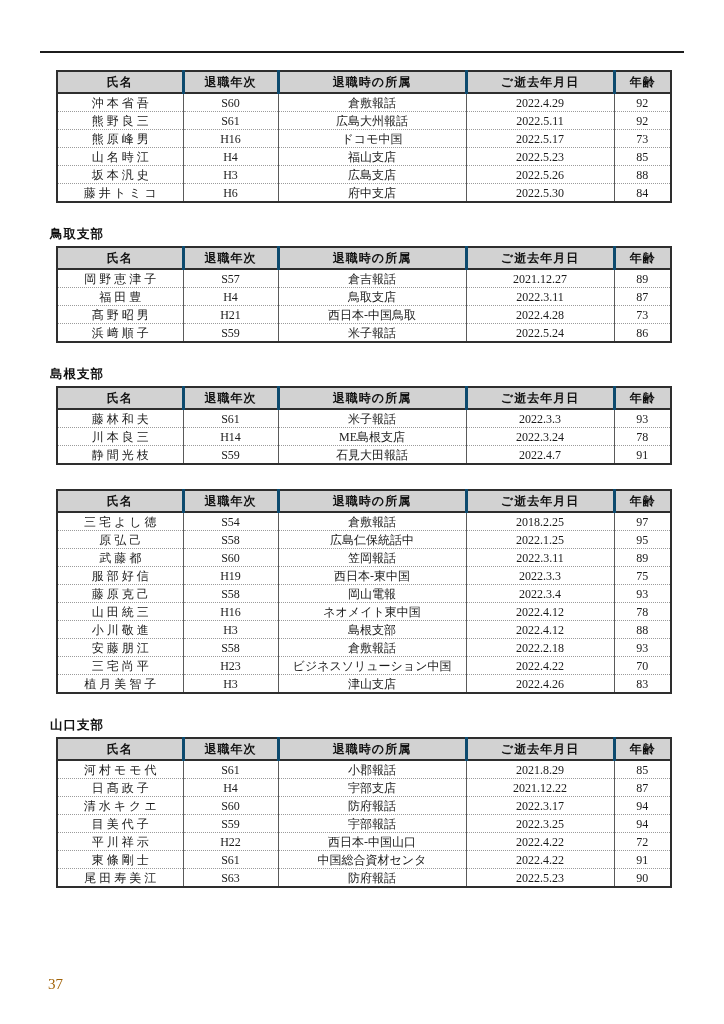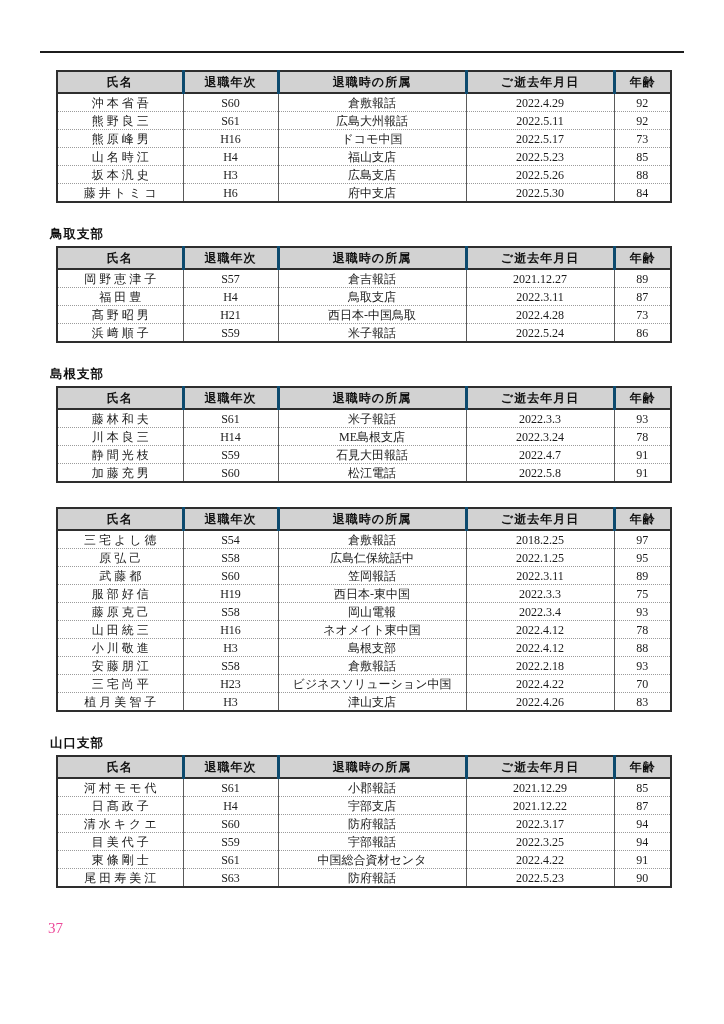--- a/index.html
+++ b/index.html
@@ -84,24 +84,24 @@
     margin: 0 auto;
   }
   .fam, .giv {
     letter-spacing: 3px;
     white-space: nowrap;
   }
   .giv { margin-right: -3px; }
   .page-number {
     position: absolute;
     left: 48px;
-    top: 920px;
+    top: 976px;
     font-family: "Liberation Serif", "DejaVu Serif", serif;
     font-size: 15px;
-    color: #ec4899;
+    color: #a16207;
   }
 </style>
 </head>
 <body>
 
 <div class="page">
   <div class="top-rule"></div>
   <main class="content">
   <section class="branch">
 
@@ -320,32 +320,20 @@
                 <span class="name-box">
                   <span class="fam">静間</span>
                   <span class="giv">光枝</span>
                 </span>
               </td>
               <td>S59</td>
               <td>石見大田報話</td>
               <td>2022.4.7</td>
               <td>91</td>
             </tr>
-            <tr>
-              <td>
-                <span class="name-box">
-                  <span class="fam">加藤</span>
-                  <span class="giv">充男</span>
-                </span>
-              </td>
-              <td>S60</td>
-              <td>松江電話</td>
-              <td>2022.5.8</td>
-              <td>91</td>
-            </tr>
           </tbody>
     </table>
   </section>
 
   <section class="branch">
     <table class="member-table">
       <colgroup>
         <col class="c-name">
             <col class="c-year">
             <col class="c-affil">
@@ -508,21 +496,21 @@
       <tbody>
             <tr>
               <td>
                 <span class="name-box">
                   <span class="fam">河村</span>
                   <span class="giv">モモ代</span>
                 </span>
               </td>
               <td>S61</td>
               <td>小郡報話</td>
-              <td>2021.12.29</td>
+              <td>2021.8.29</td>
               <td>85</td>
             </tr>
             <tr>
               <td>
                 <span class="name-box">
                   <span class="fam">日髙</span>
                   <span class="giv">政子</span>
                 </span>
               </td>
               <td>H4</td>
@@ -546,20 +534,32 @@
               <td>
                 <span class="name-box">
                   <span class="fam">目</span>
                   <span class="giv">美代子</span>
                 </span>
               </td>
               <td>S59</td>
               <td>宇部報話</td>
               <td>2022.3.25</td>
               <td>94</td>
+            </tr>
+            <tr>
+              <td>
+                <span class="name-box">
+                  <span class="fam">平川</span>
+                  <span class="giv">祥示</span>
+                </span>
+              </td>
+              <td>H22</td>
+              <td>西日本-中国山口</td>
+              <td>2022.4.22</td>
+              <td>72</td>
             </tr>
             <tr>
               <td>
                 <span class="name-box">
                   <span class="fam">東條</span>
                   <span class="giv">剛士</span>
                 </span>
               </td>
               <td>S61</td>
               <td>中国総合資材センタ</td>

